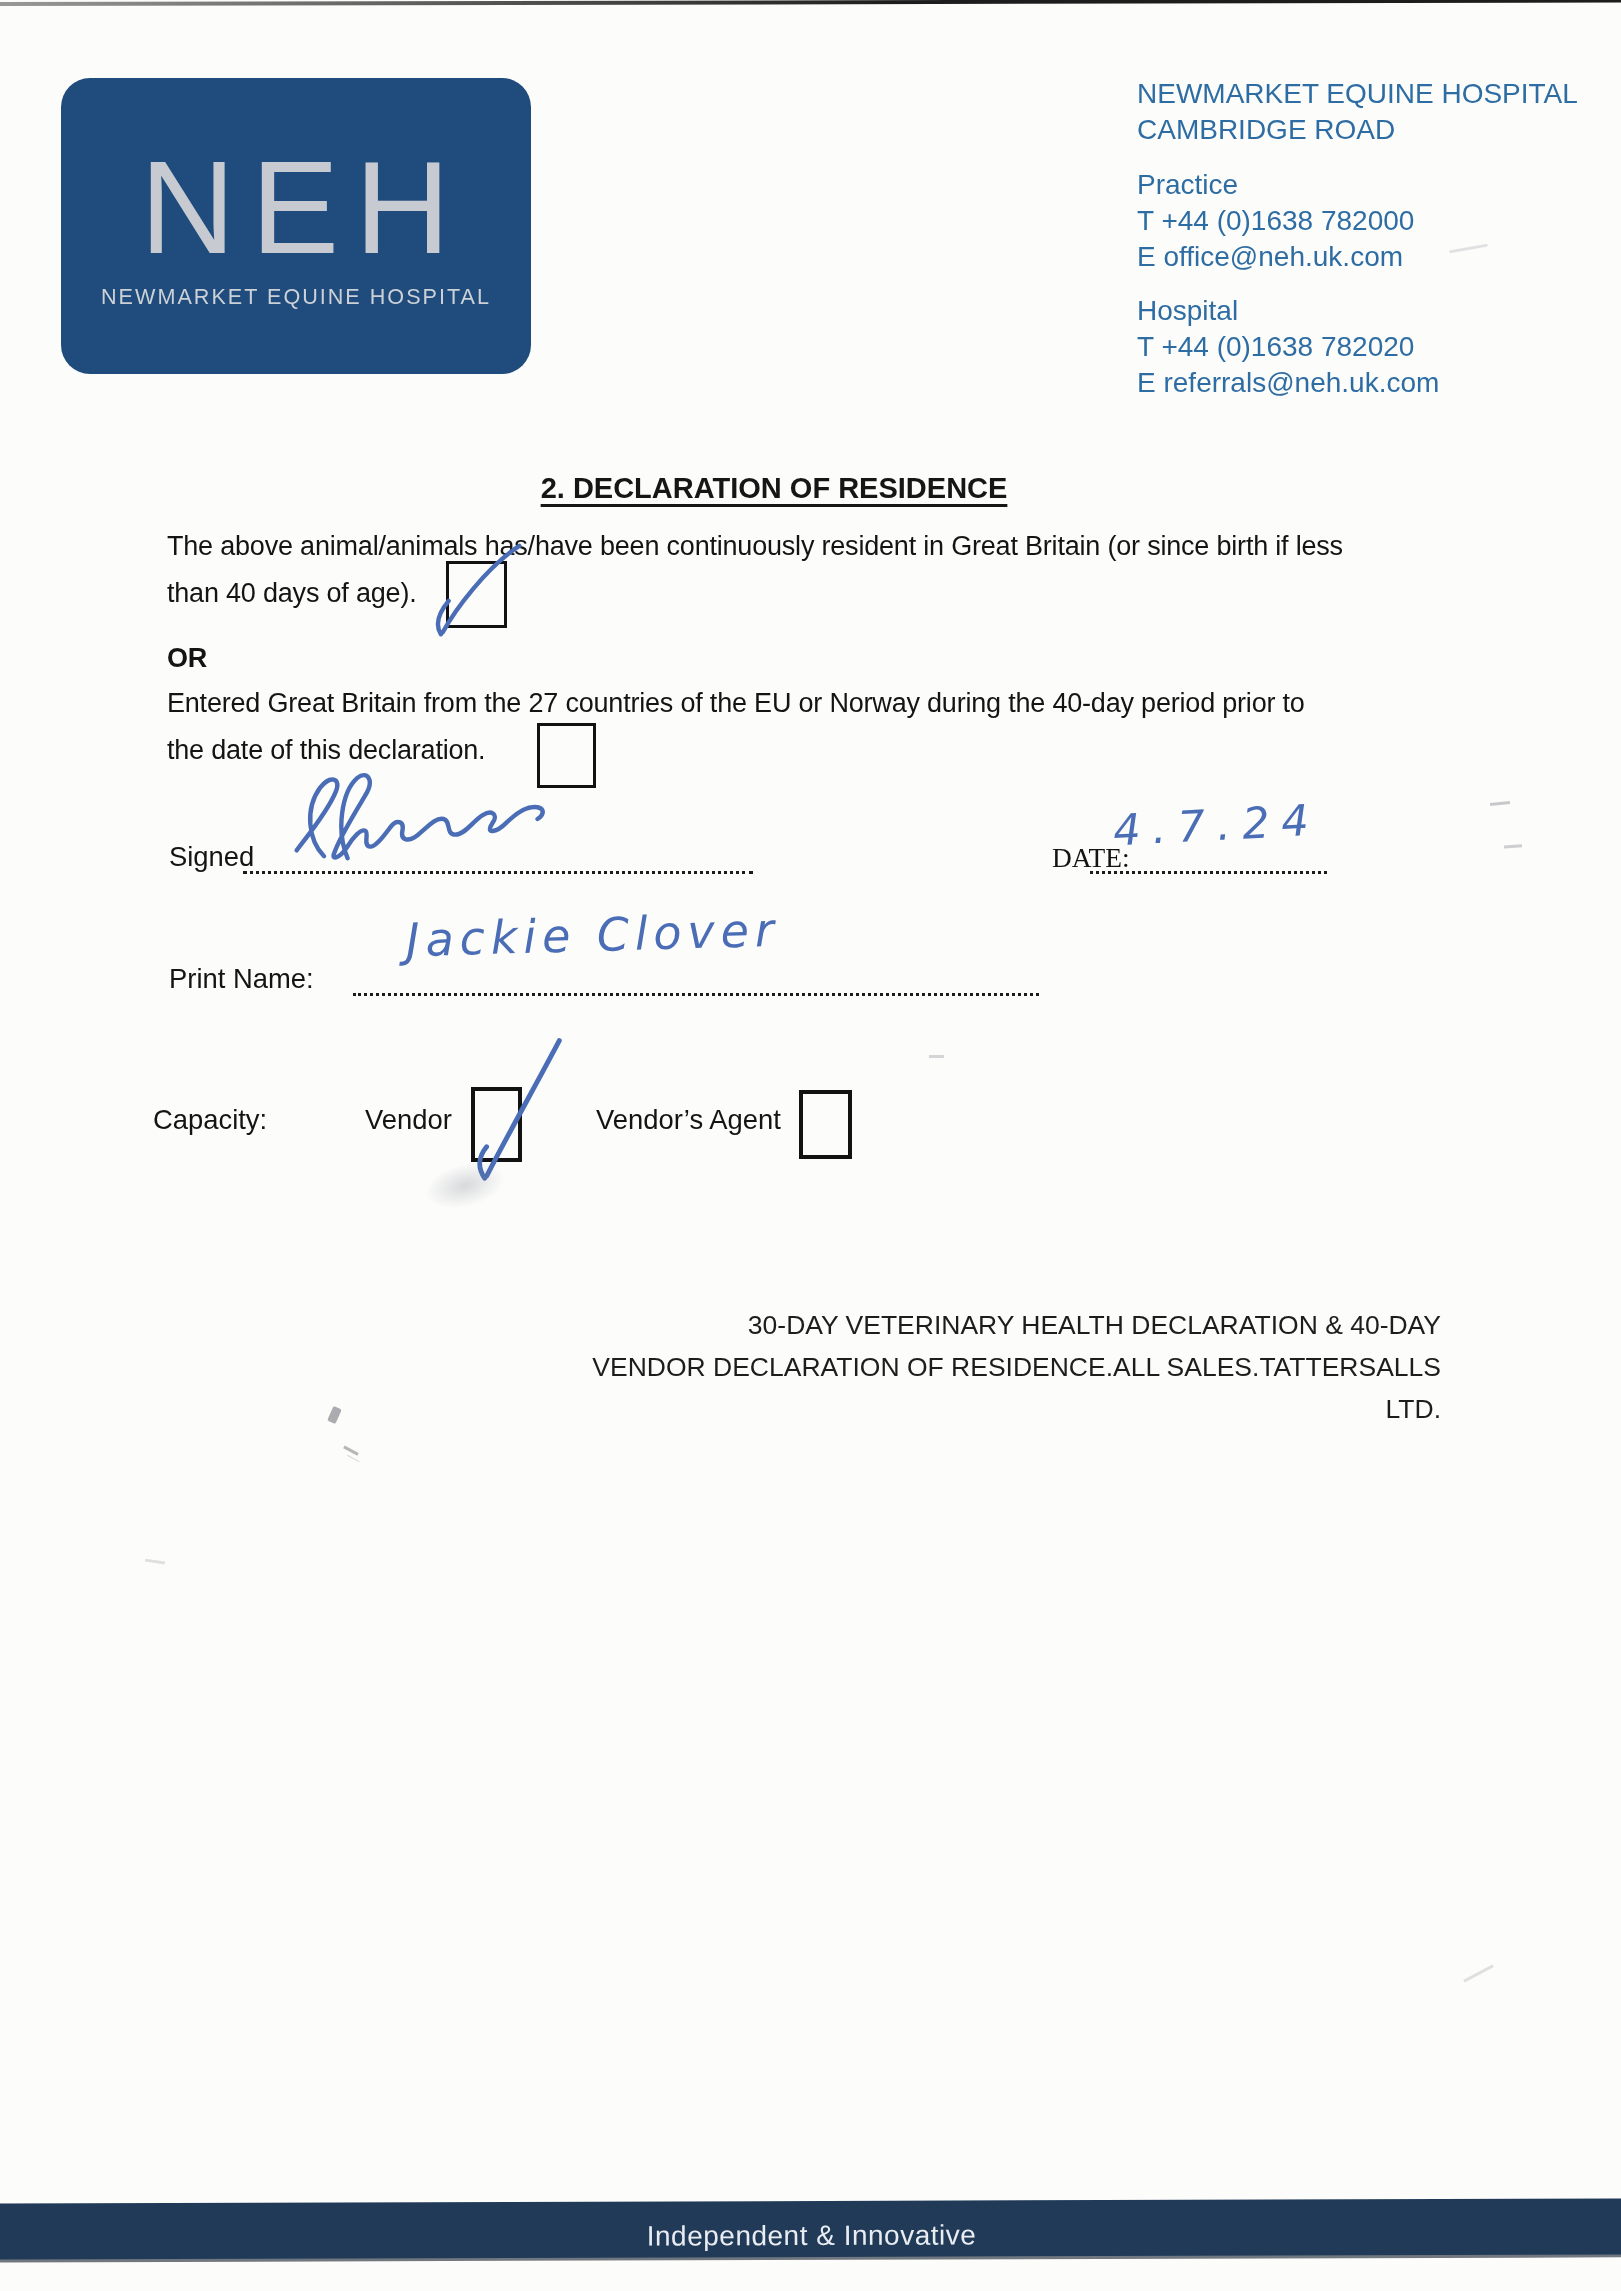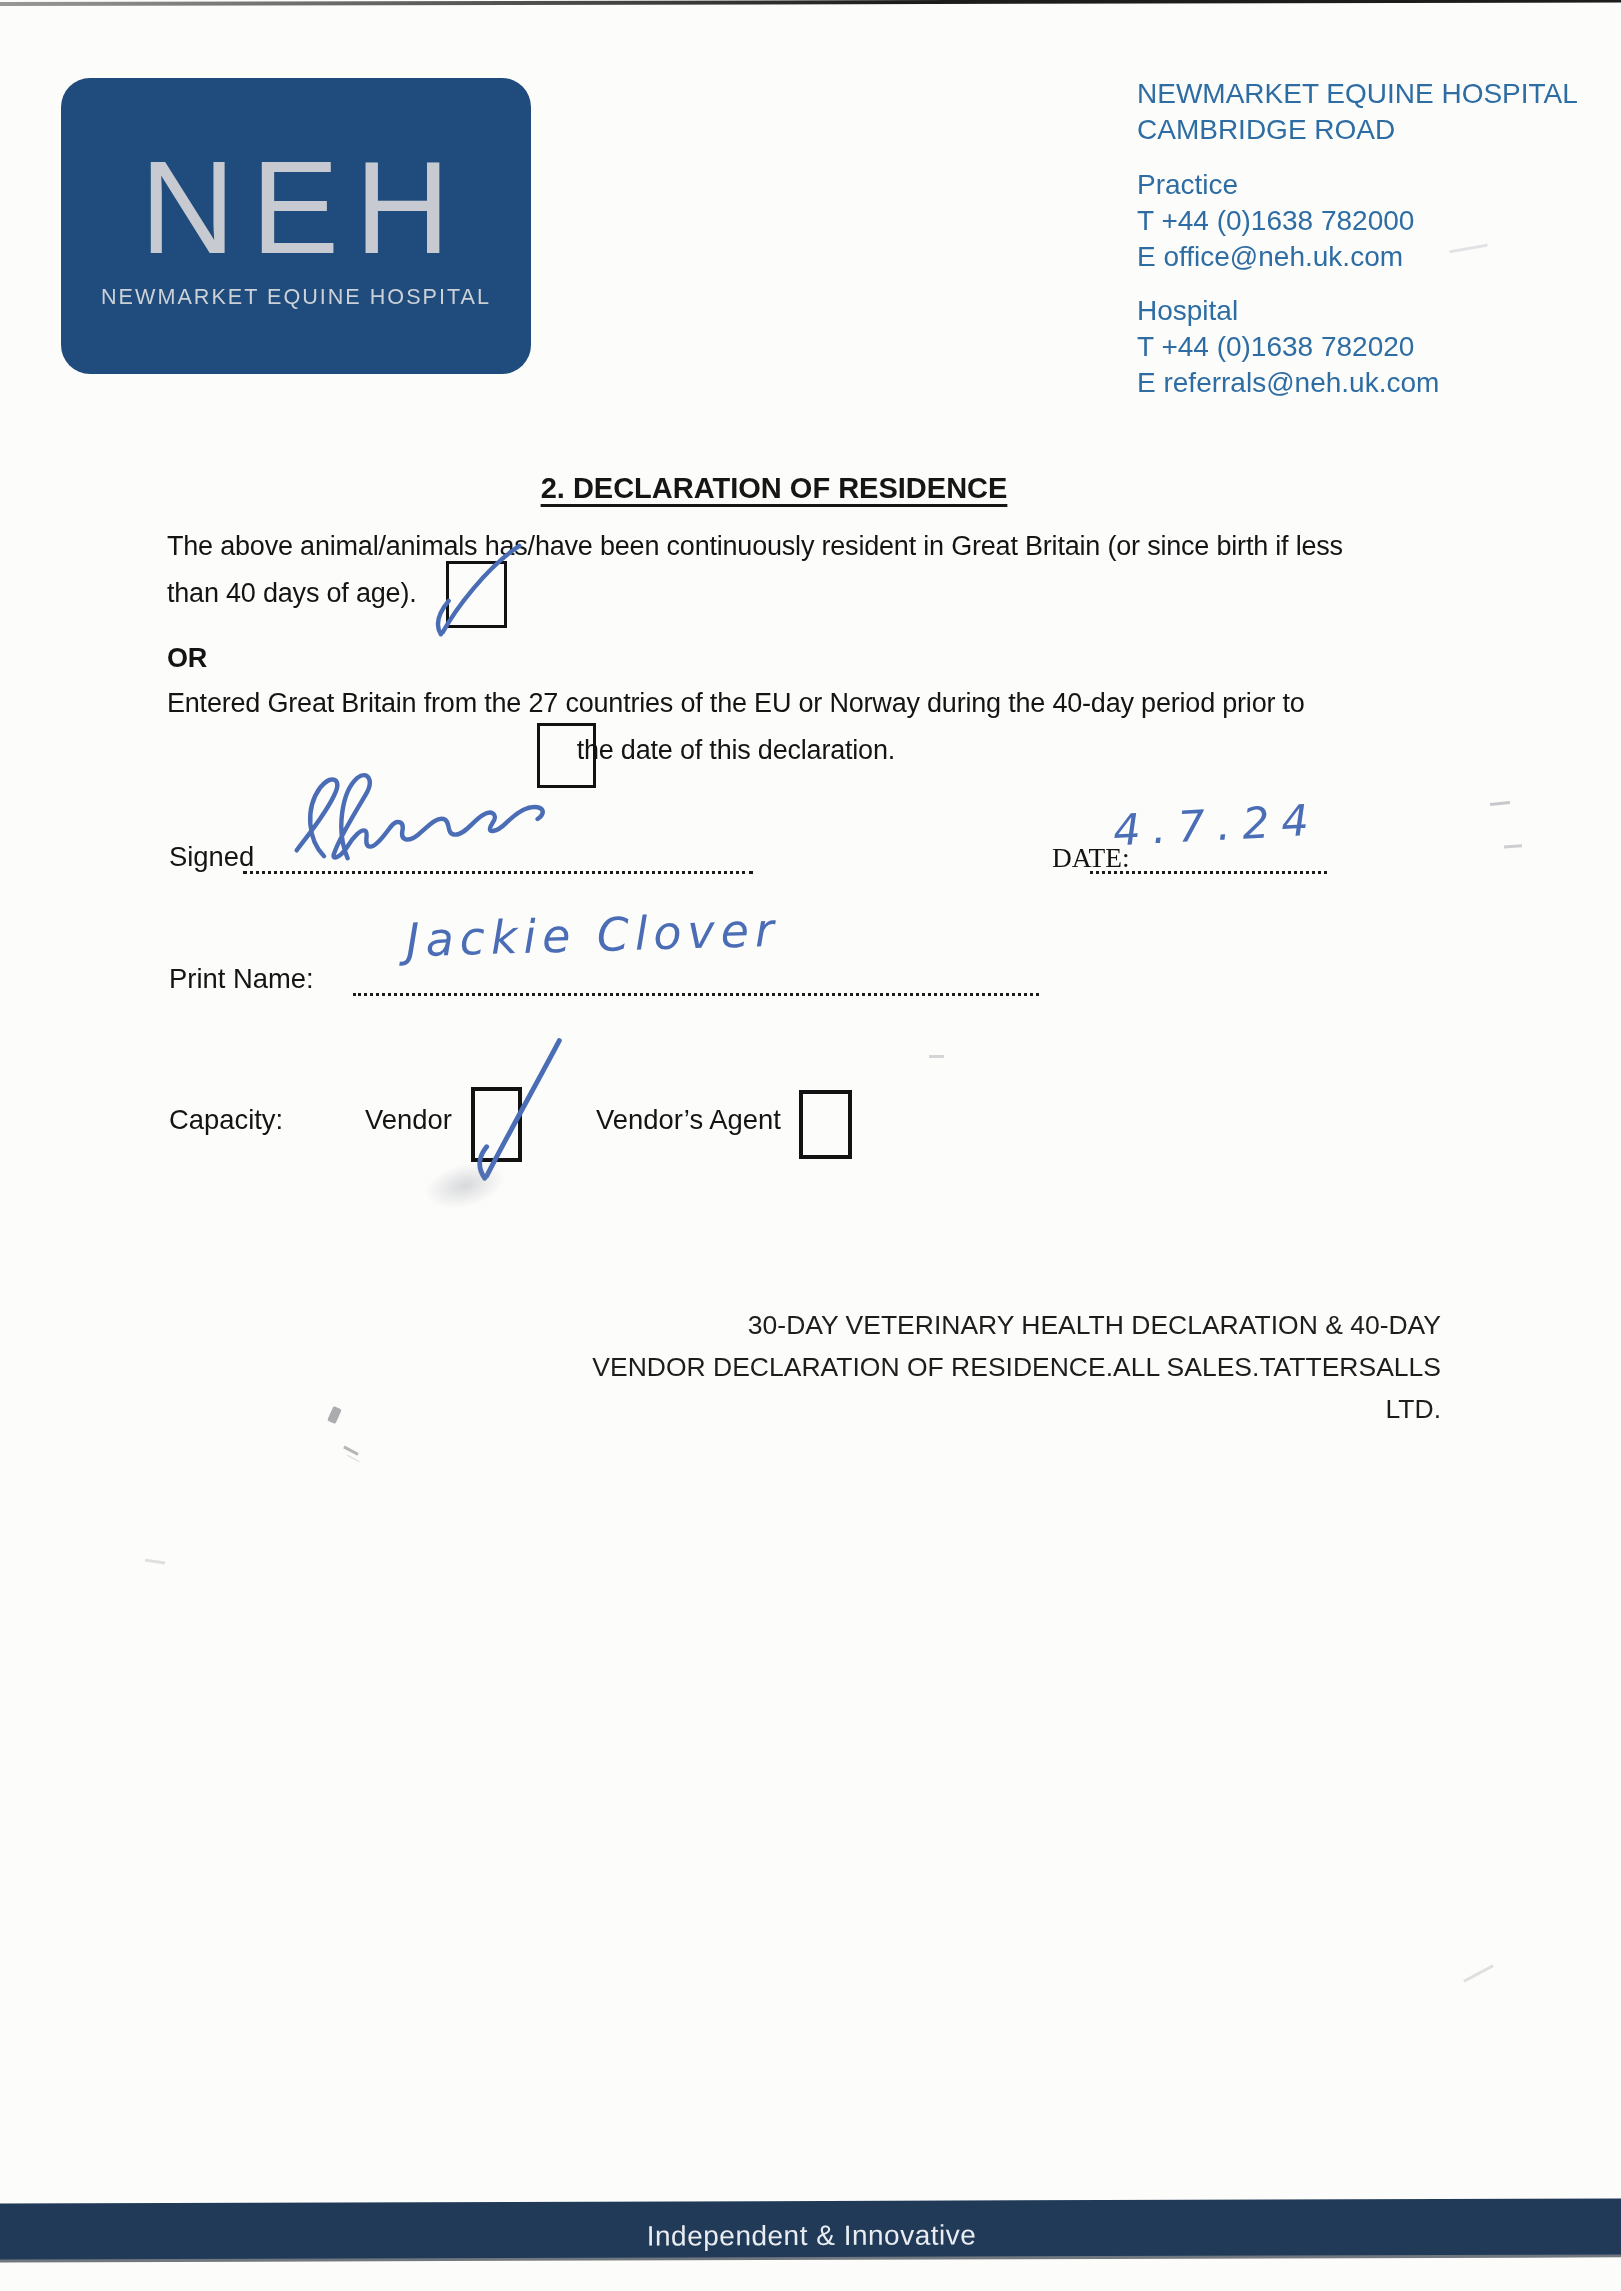--- a/index.html
+++ b/index.html
@@ -112,21 +112,21 @@
     <div>The above animal/animals has/have been continuously resident in Great Britain (or since birth if less</div>
     <div>than 40 days of age).</div>
   </div>
   <div class="abs cbx cbx1"></div>
   <svg class="abs" style="left:429px;top:534px;" width="108" height="118" viewBox="0 0 110 120" aria-label="true">
     <path class="ink" stroke-width="4.5" d="M12,102 C6,92 10,80 20,68 M14,100 C26,78 58,34 92,12"></path>
   </svg>
 
   <div class="abs bodytext bold" style="left:167px;top:635px;">OR</div>
 
-  <div class="abs bodytext" style="left:167px;top:680px;text-align:center;">
+  <div class="abs bodytext" style="left:167px;top:680px;">
     <div>Entered Great Britain from the 27 countries of the EU or Norway during the 40-day period prior to</div>
     <div>the date of this declaration.</div>
   </div>
   <div class="abs cbx cbx2"></div>
 
   <svg class="abs" style="left:279px;top:770px;" width="333" height="98" viewBox="0 0 340 100" aria-label="JClover">
     <path class="ink" stroke-width="4.5" d="M46,88 C30,72 26,40 42,18 C52,5 64,8 58,22 C50,42 30,66 18,82"></path>
     <path class="ink" stroke-width="4.5" d="M70,90 C58,62 64,22 80,8 C90,0 98,10 88,26 C76,46 60,72 56,86 C54,92 62,90 70,78 C76,68 84,60 88,62 C92,64 86,76 92,78 C98,80 108,66 114,58 C120,50 128,52 126,62 C124,72 132,74 142,66 C152,58 160,48 168,50 C176,52 170,66 180,66 C190,66 198,52 208,46 C218,40 224,46 218,54 C210,66 222,64 232,54 C240,46 252,36 264,38 C272,40 270,46 264,50"></path>
   </svg>
 
@@ -134,21 +134,21 @@
   <div class="abs dots" style="left:243px;top:870px;width:510px;"></div>
 
   <div class="abs label" style="left:1052px;top:843px;font-family:Liberation Serif, serif;">DATE:</div>
   <div class="abs dots" style="left:1090px;top:870px;width:237px;"></div>
   <div class="abs hand hand-date">4.7.24</div>
 
   <div class="abs label" style="left:169px;top:963px;">Print Name:</div>
   <div class="abs dots" style="left:353px;top:992px;width:686px;"></div>
   <div class="abs hand hand-name">Jackie Clover</div>
 
-  <div class="abs label" style="left:169px;top:1104px;">Capacity:</div>
+  <div class="abs label" style="left:153px;top:1104px;">Capacity:</div>
   <div class="abs label" style="left:365px;top:1104px;">Vendor</div>
   <div class="abs cbx cbx3"></div>
   <svg class="abs" style="left:461px;top:1023px;" width="118" height="167" viewBox="0 0 120 170" aria-label="true">
     <path class="ink" stroke-width="5" d="M24,158 C16,146 18,136 26,126 M26,156 C44,120 78,60 100,18"></path>
   </svg>
   <div class="abs label" style="left:596px;top:1104px;">Vendor’s Agent</div>
   <div class="abs cbx cbx4"></div>
 
   <div class="abs footnote">
     <div>30-DAY VETERINARY HEALTH DECLARATION &amp; 40-DAY</div>

